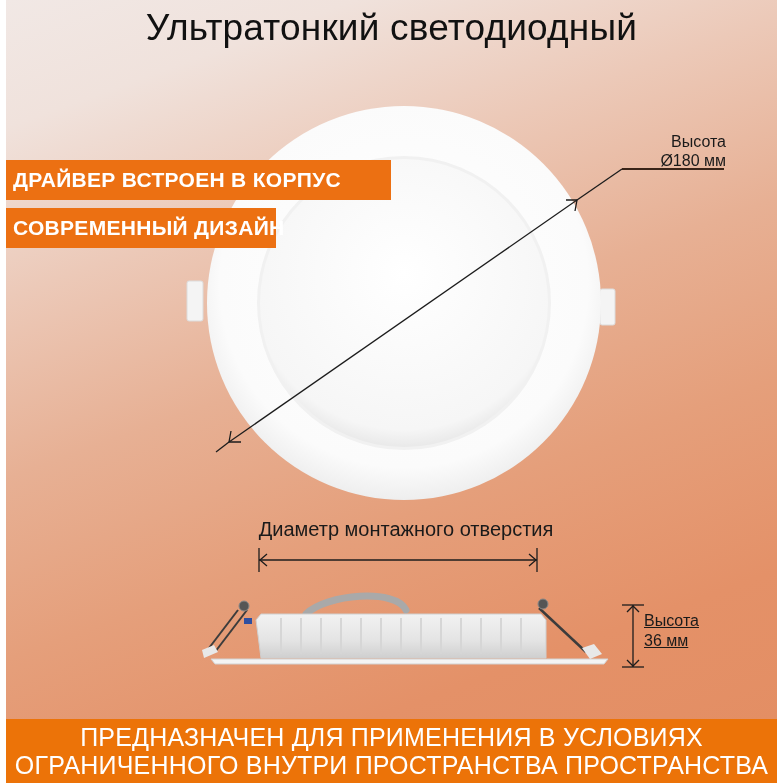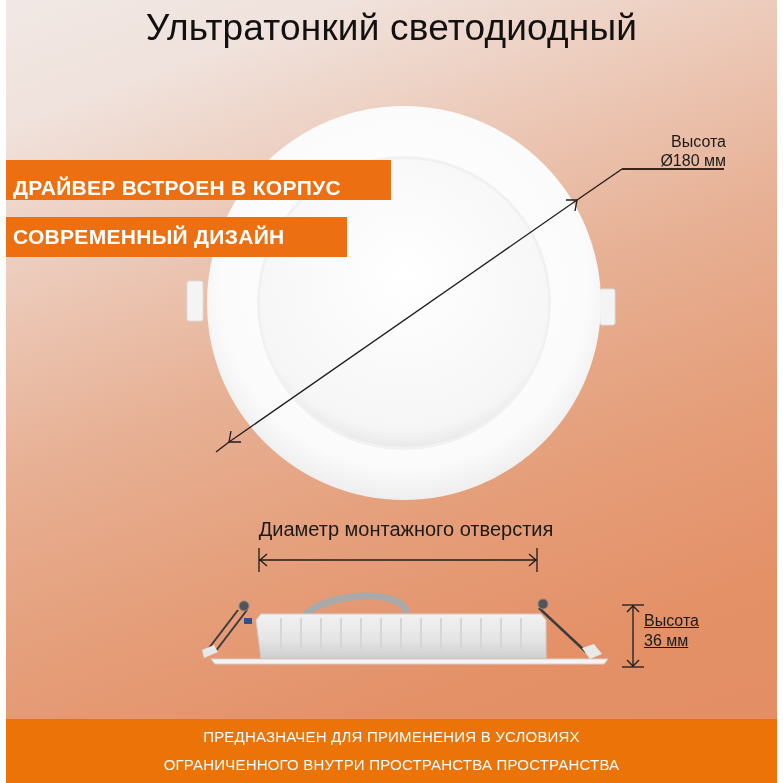--- a/index.html
+++ b/index.html
@@ -18,39 +18,39 @@
       font-size: 37px; line-height: 48px; font-weight: normal;
       letter-spacing: 0.2px;
     }
 
     .badge {
       position: absolute; left: 0; background: #ec7012; color: #ffffff;
       font-weight: bold; font-size: 21px; letter-spacing: 0.3px;
       padding: 0 8px 0 7px; white-space: nowrap;
       display: flex; align-items: center;
     }
-    .badge-1 { top: 160px; height: 40px; width: 385px; align-items: flex-end; }
-    .badge-2 { top: 217px; height: 40px; width: 341px; }
+    .badge-1 { top: 160px; height: 40px; width: 385px; }
+    .badge-2 { top: 208px; height: 40px; width: 270px; }
 
     
     .lamp-front { position: absolute; left: 0; top: 0; width: 771px; height: 500px; pointer-events: none; }
 
     .dim-label {
       position: absolute; color: #1a1a1a; font-size: 16px; line-height: 19px;
     }
     .dim-outer { left: 604px; top: 132px; text-align: right; width: 116px; }
     .dim-hole { left: 200px; top: 519px; width: 400px; text-align: center; font-size: 20px; line-height: 21px; }
     .dim-height { left: 638px; top: 611px; font-size: 16px; line-height: 20px; text-decoration: underline; }
 
     .lamp-side { position: absolute; left: 0; top: 580px; width: 771px; height: 100px; }
 
     .footer {
       position: absolute; left: 0; top: 719px; width: 771px; height: 64px;
       background: #ec7308; color: #ffffff;
-      text-align: center; font-size: 15px; line-height: 28px;
+      text-align: center; font-size: 25px; line-height: 28px;
       padding-top: 4px; letter-spacing: 0.2px;
     }
     .footer span { display: block; }
   </style>
 </head>
 <body>
 
 <div class="canvas">
 
   <h1 class="title">

